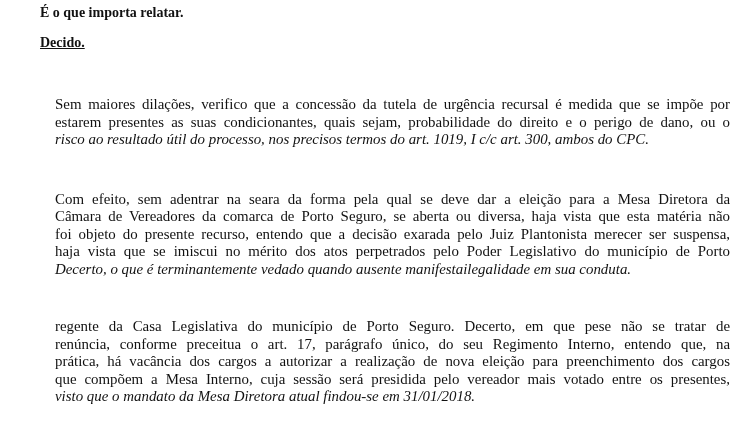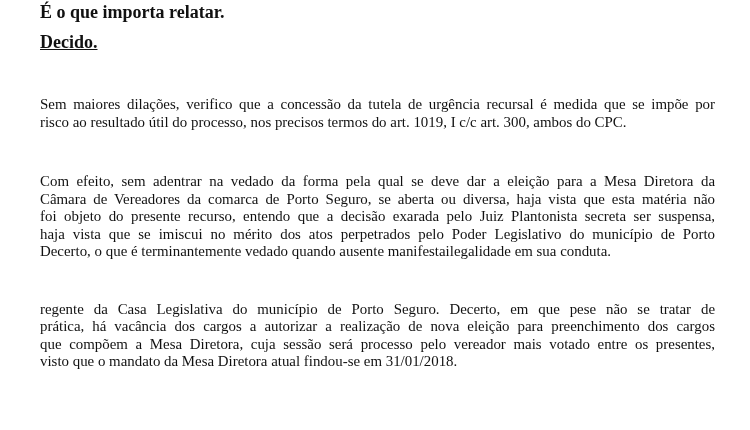--- a/index.html
+++ b/index.html
@@ -12,69 +12,72 @@
     height: 430px;
     overflow: hidden;
     font-family: "Liberation Serif", "DejaVu Serif", serif;
     color: #111111;
   }
   .doc {
     padding: 4px 0 0 40px;
   }
   .heading {
     font-weight: bold;
-    font-size: 18px;
+    font-size: 14px;
     line-height: 17.5px;
     width: 675px;
     margin: 0;
   }
   .heading + .heading {
     margin-top: 12px;
     text-decoration: underline;
   }
   .paragraphs {
-    margin: 0;
+    margin: 15px;
   }
   .para {
     width: 675px;
     font-size: 14.9px;
     line-height: 17.5px;
     margin: 0;
   }
   .para:nth-child(1) { margin-top: 45px; }
   .para:nth-child(2) { margin-top: 42px; }
   .para:nth-child(3) { margin-top: 40px; }
   .para .line {
     text-align: justify;
     text-align-last: justify;
     white-space: normal;
   }
   .para .line.last {
     text-align: left;
     text-align-last: left;
+    font-style: italic;
   }
 </style>
 </head>
 <body>
 
 <div class="doc">
   <div class="heading">É o que importa relatar.</div>
   <div class="heading">Decido.</div>
   <div class="paragraphs">
       <div class="para">
         <div class="line">Sem maiores dilações, verifico que a concessão da tutela de urgência recursal é medida que se impõe por</div>
+        <div class="line">estarem presentes as suas condicionantes, quais sejam, probabilidade do direito e o perigo de dano, ou o</div>
         <div class="line last">risco ao resultado útil do processo, nos precisos termos do art. 1019, I c/c art. 300, ambos do CPC.</div>
       </div>
       <div class="para">
-        <div class="line">Com efeito, sem adentrar na vedado da forma pela qual se deve dar a eleição para a Mesa Diretora da</div>
+        <div class="line">Com efeito, sem adentrar na seara da forma pela qual se deve dar a eleição para a Mesa Diretora da</div>
         <div class="line">Câmara de Vereadores da comarca de Porto Seguro, se aberta ou diversa, haja vista que esta matéria não</div>
-        <div class="line">foi objeto do presente recurso, entendo que a decisão exarada pelo Juiz Plantonista secreta ser suspensa,</div>
+        <div class="line">foi objeto do presente recurso, entendo que a decisão exarada pelo Juiz Plantonista merecer ser suspensa,</div>
         <div class="line">haja vista que se imiscui no mérito dos atos perpetrados pelo Poder Legislativo do município de Porto</div>
         <div class="line last">Decerto, o que é terminantemente vedado quando ausente manifestailegalidade em sua conduta.</div>
       </div>
       <div class="para">
         <div class="line">regente da Casa Legislativa do município de Porto Seguro. Decerto, em que pese não se tratar de</div>
+        <div class="line">renúncia, conforme preceitua o art. 17, parágrafo único, do seu Regimento Interno, entendo que, na</div>
         <div class="line">prática, há vacância dos cargos a autorizar a realização de nova eleição para preenchimento dos cargos</div>
-        <div class="line">que compõem a Mesa Diretora, cuja sessão será processo pelo vereador mais votado entre os presentes,</div>
+        <div class="line">que compõem a Mesa Interno, cuja sessão será presidida pelo vereador mais votado entre os presentes,</div>
         <div class="line last">visto que o mandato da Mesa Diretora atual findou-se em 31/01/2018.</div>
       </div>
     </div>
 </div>
 
 </body></html>

